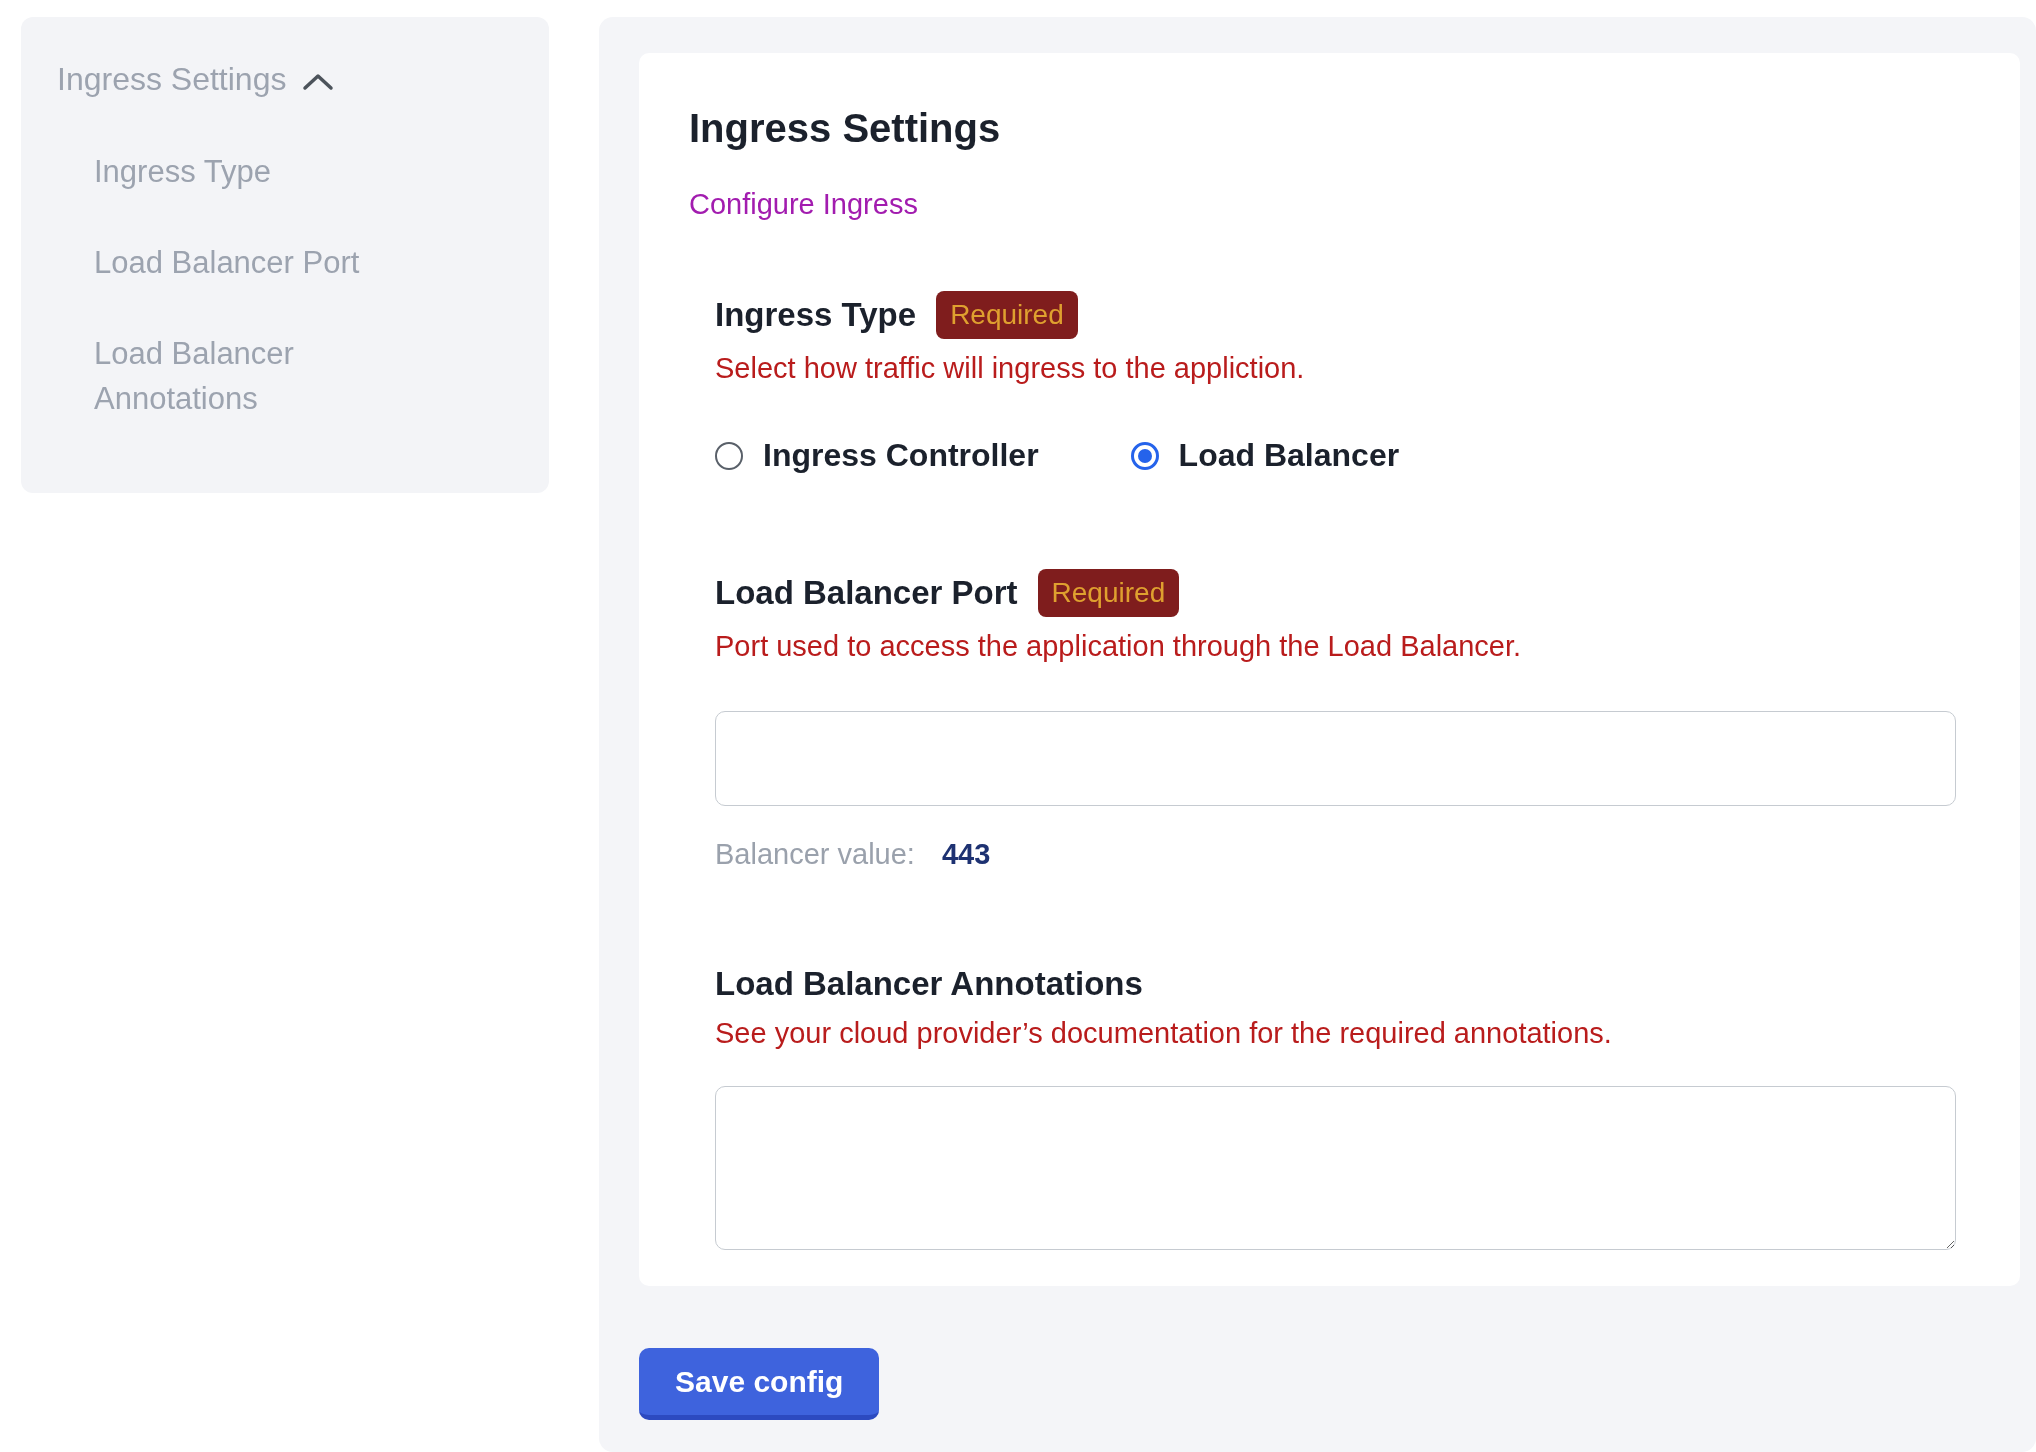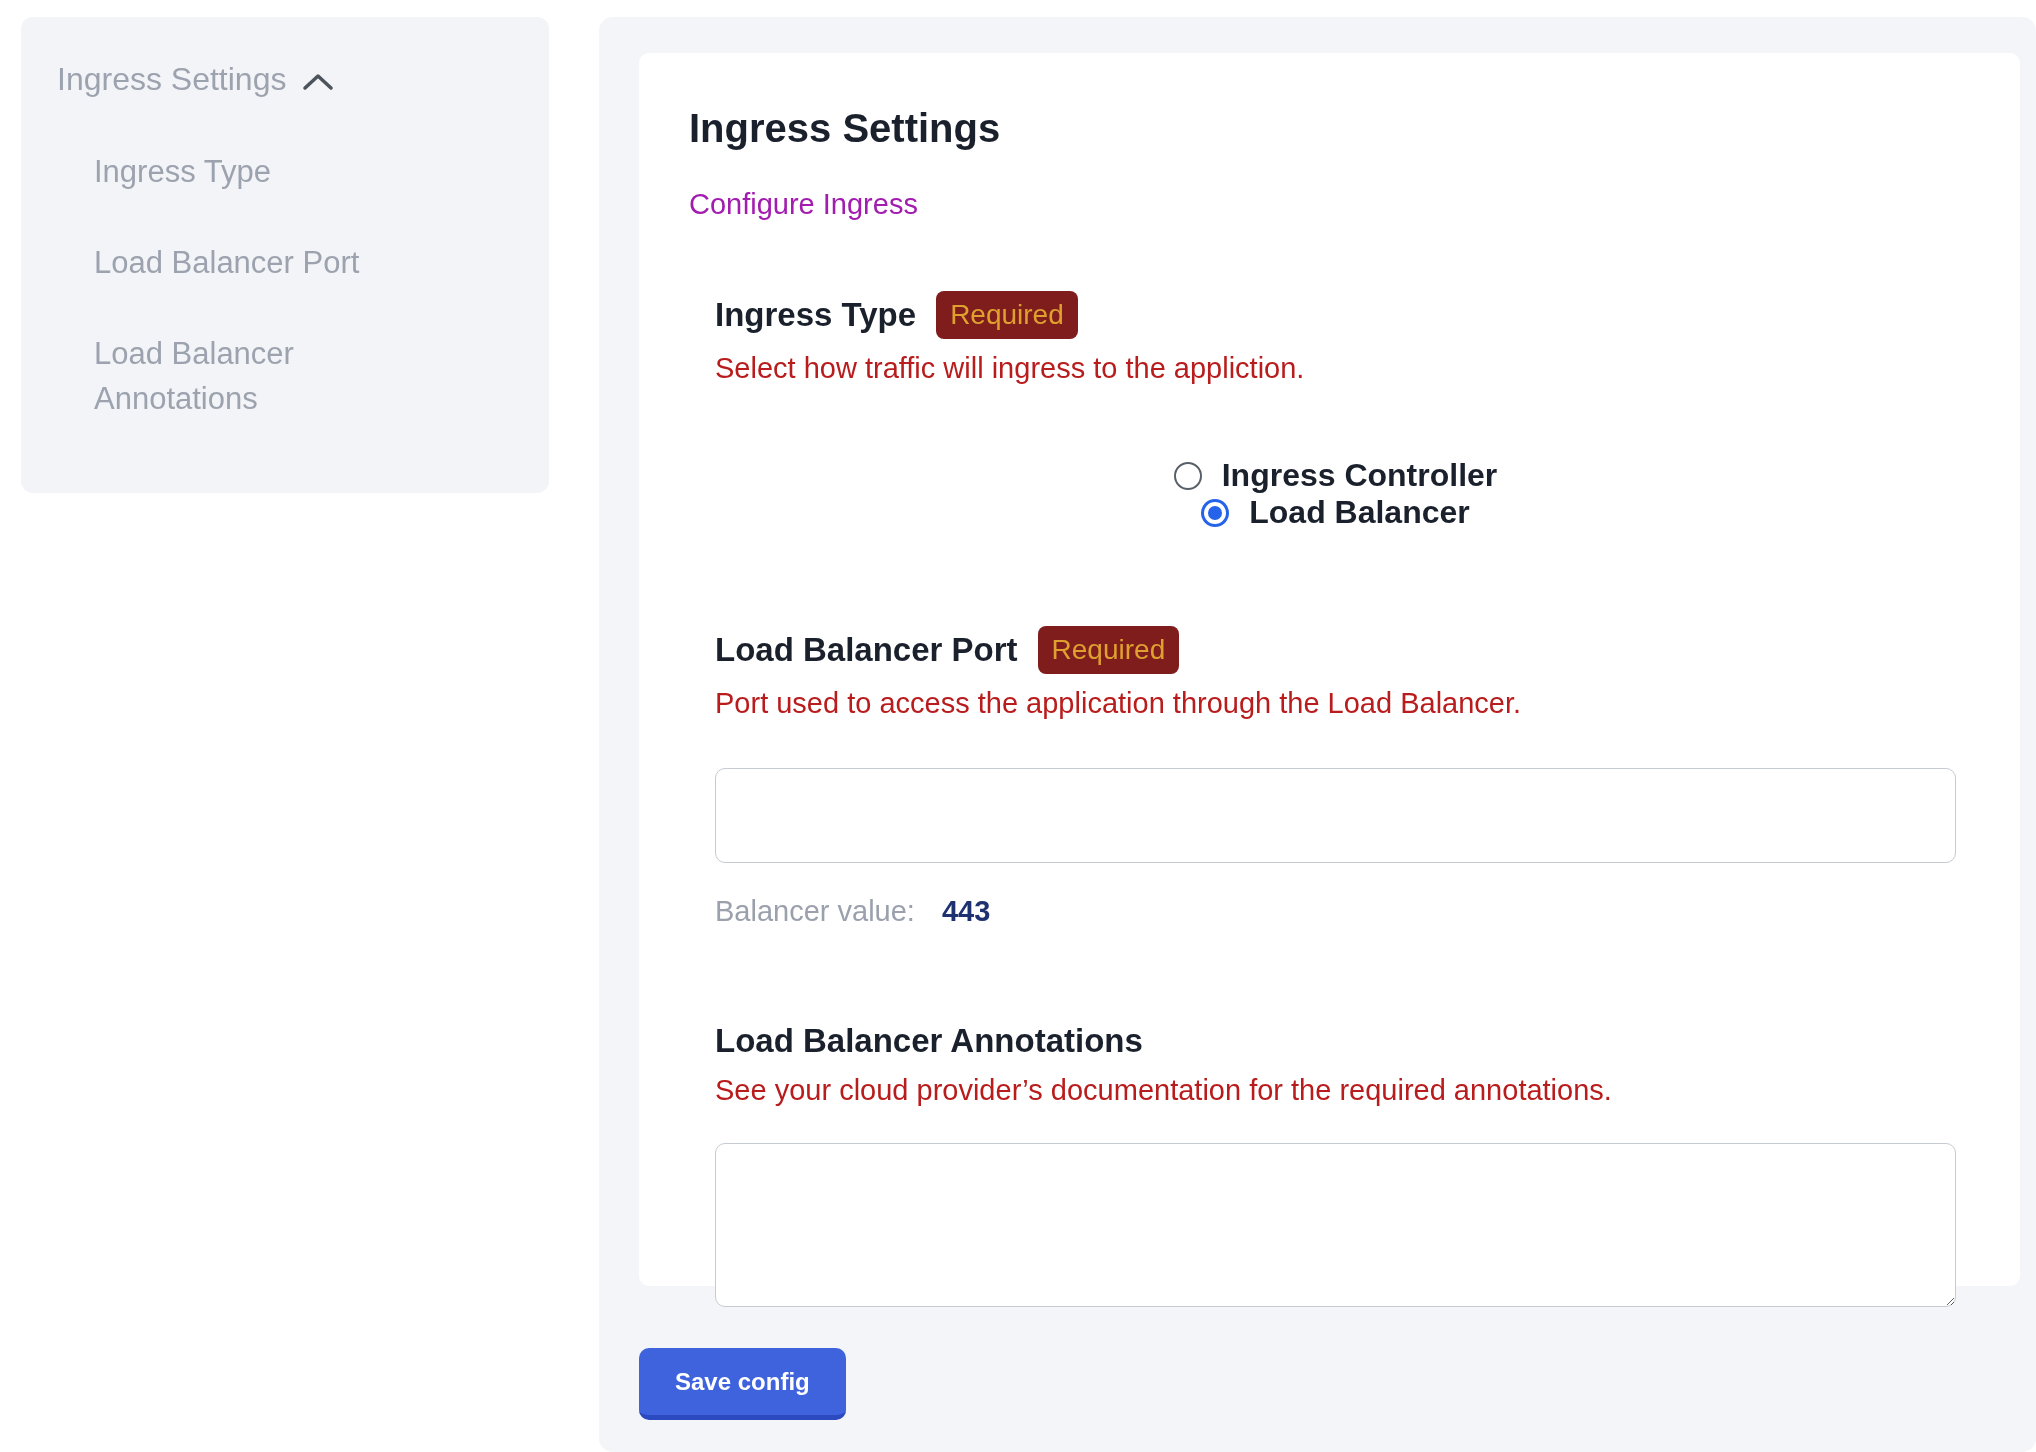--- a/index.html
+++ b/index.html
@@ -58,21 +58,21 @@
 
   .sec-head { display: flex; align-items: center; gap: 20px; }
   .sec-head h2 { margin: 0; font-size: 33px; font-weight: 700; color: #1b212c; line-height: 40px; }
   .badge {
     background: #7f1d1d; color: #dfa02f;
     font-size: 28px; line-height: 1;
     padding: 10px 14px; border-radius: 8px;
   }
   .desc { margin: 10px 0 0; color: #b91c1c; font-size: 29px; line-height: 38px; }
 
-  .radio-row { display: flex; align-items: center; column-gap: 92px; margin-top: 70px; flex-direction: column; }
+  .radio-row { display: flex; align-items: flex-end; column-gap: 92px; margin-top: 50px; }
   .radio-option { display: flex; align-items: center; gap: 20px; cursor: pointer; }
   .radio {
     width: 28px; height: 28px; border-radius: 50%;
     border: 2.5px solid #596069; background: #fff;
     position: relative; flex: 0 0 auto;
   }
   .radio.checked { border-color: #2563eb; border-width: 3px; }
   .radio.checked::after {
     content: ""; position: absolute; inset: 4px;
     border-radius: 50%; background: #2563eb;
@@ -97,21 +97,21 @@
     font-family: inherit; color: #1b212c; outline: none;
     resize: both;
   }
 
   .save-btn {
     position: absolute; left: 40px; top: 1331px;
     height: 72px; padding: 0 36px;
     background: #3e63dd; color: #ffffff;
     border: none; border-bottom: 5px solid #2c4ac0;
     border-radius: 10px;
-    font-family: inherit; font-size: 24px; font-weight: 700;
+    font-family: inherit; font-size: 30px; font-weight: 700;
     cursor: pointer;
   }
 </style>
 </head>
 <body>
 
 <aside class="sidebar">
   <div class="side-title">
     <span>Ingress Settings</span>
     <svg width="32" height="20" viewBox="0 0 32 20">

